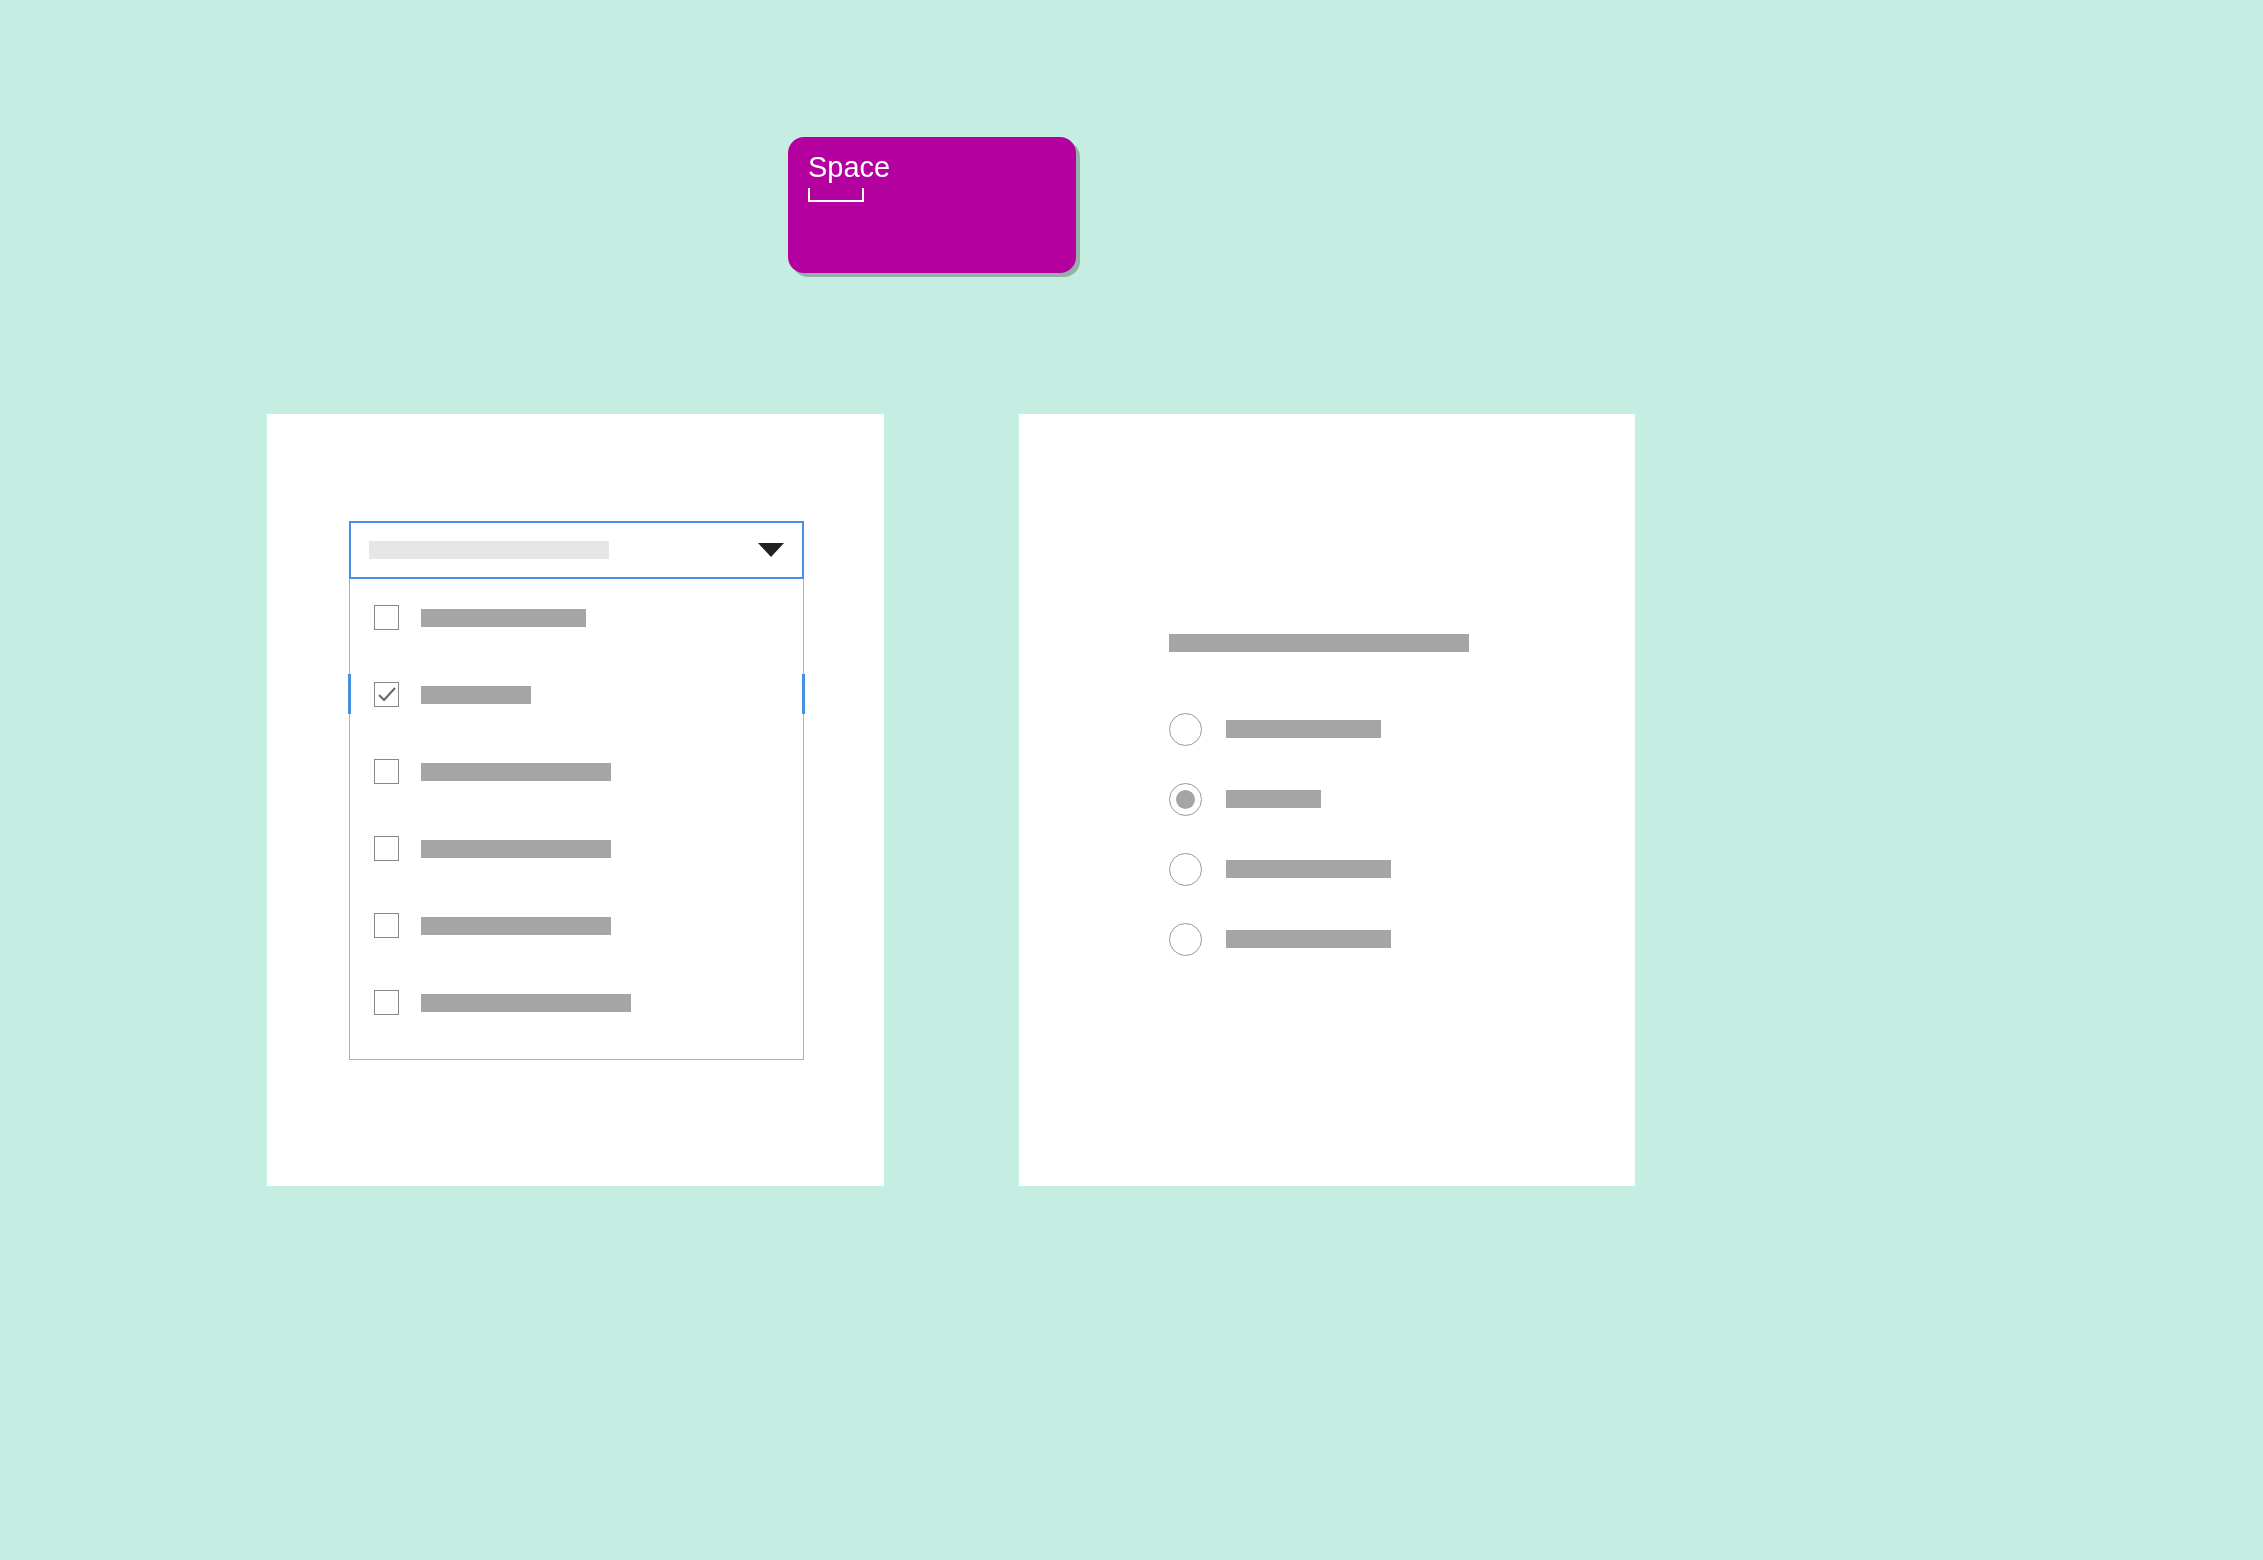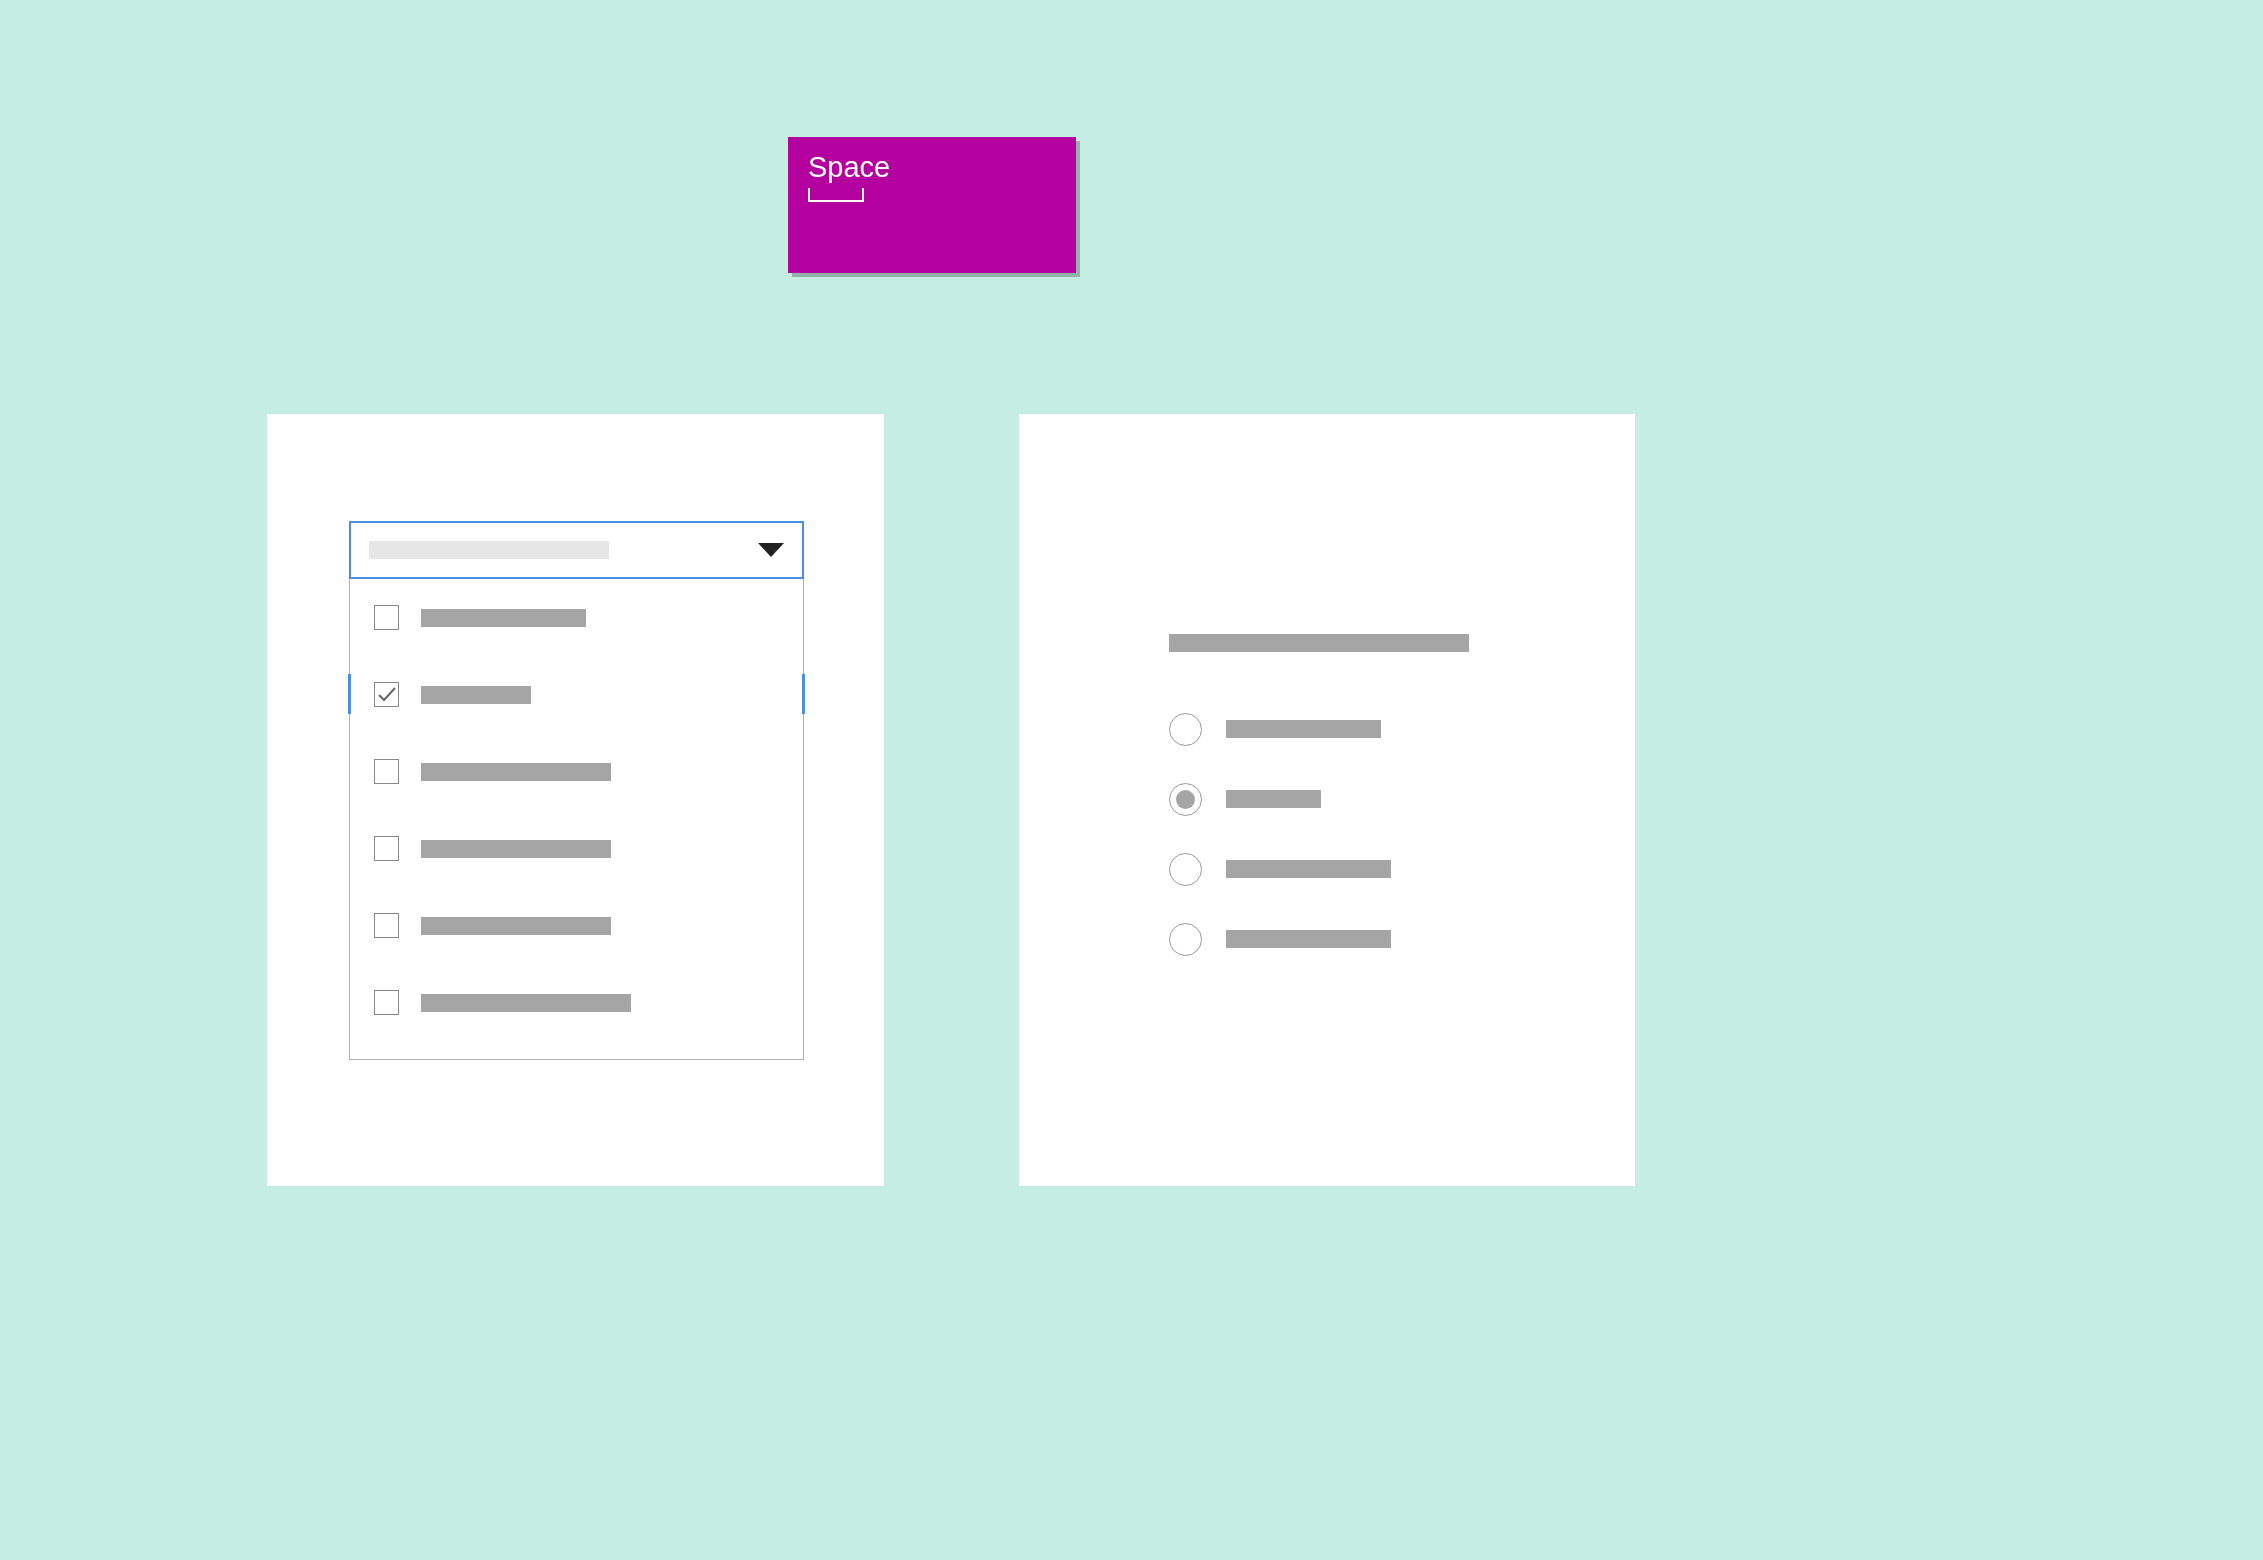--- a/index.html
+++ b/index.html
@@ -10,21 +10,21 @@
     font-family: "Segoe UI", Arial, sans-serif;
     position: relative;
   }
   .key-badge {
     position: absolute;
     left: 788px;
     top: 137px;
     width: 288px;
     height: 136px;
     background: #b4009e;
-    border-radius: 0;
+    border-radius: 16px;
     box-shadow: 4px 4px 0 rgba(0,0,0,0.25);
     color: #fff;
     padding: 14px 20px;
   }
   .key-badge-label {
     font-size: 29px;
     font-weight: 400;
   }
   .key-badge-bracket {
     margin-top: 4px;

